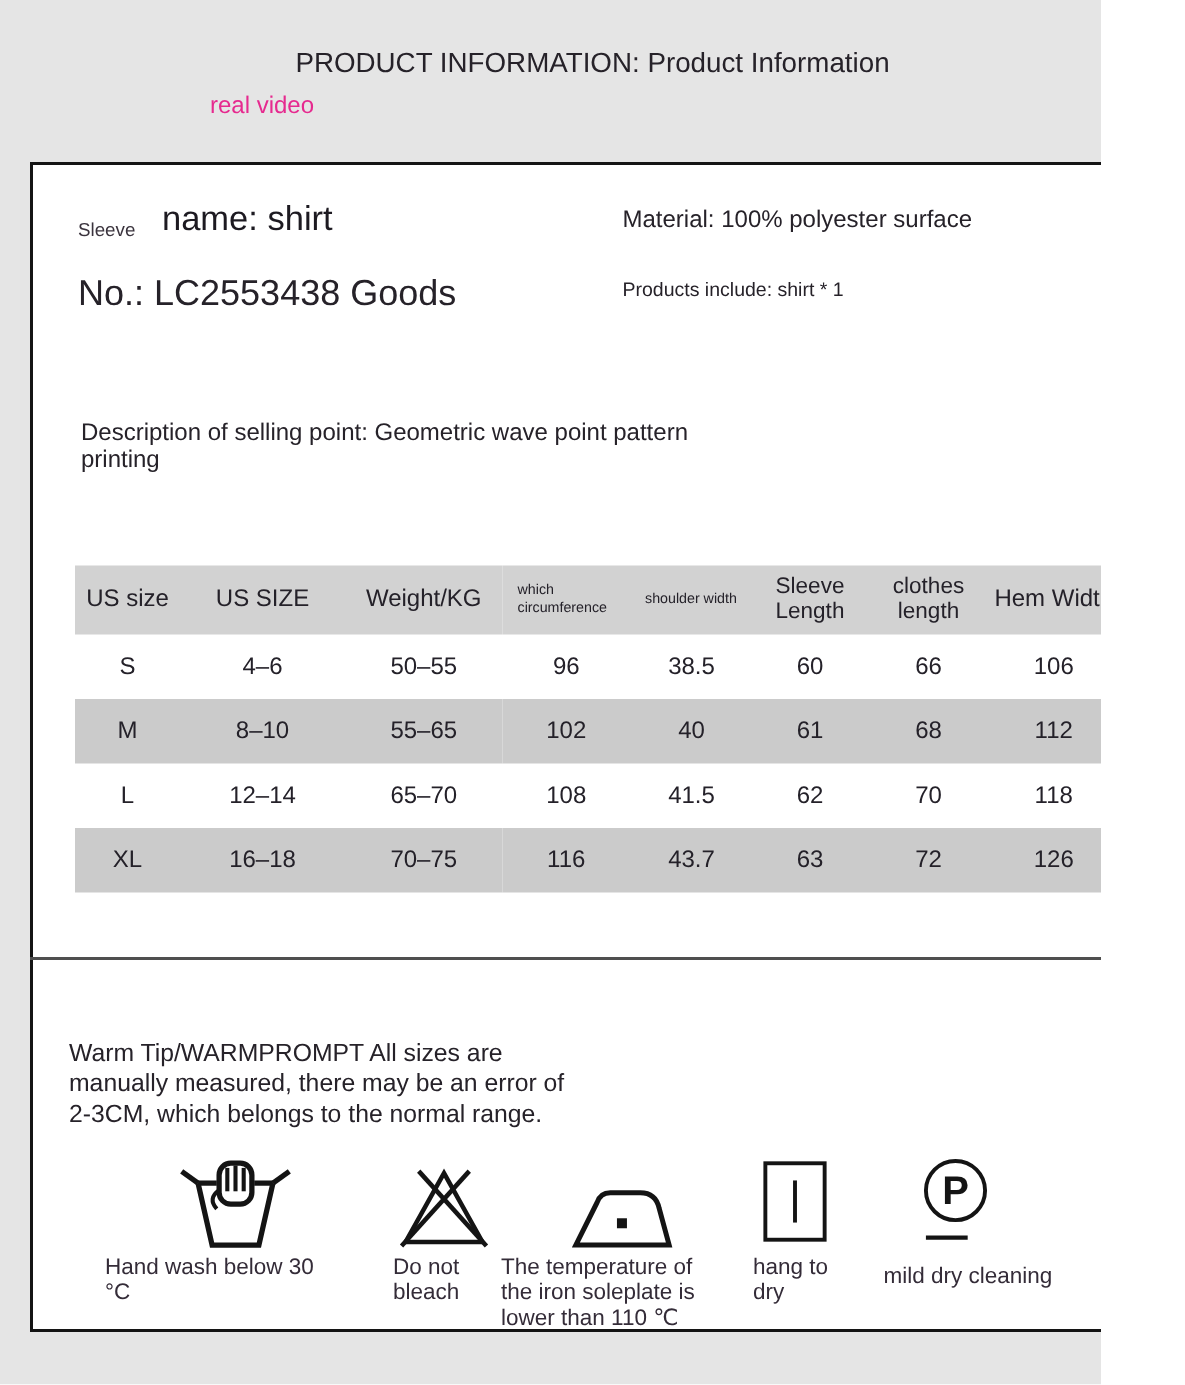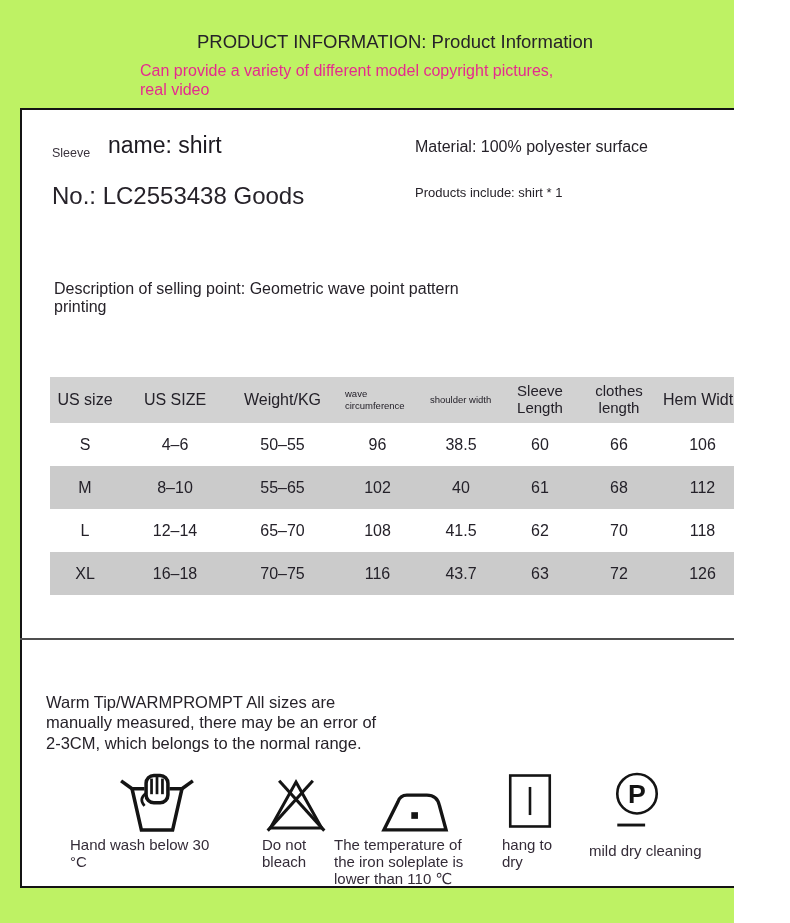--- a/index.html
+++ b/index.html
@@ -1,16 +1,16 @@
 <!DOCTYPE html>
 <html><head>
 <meta charset="utf-8">
 <style>
   html,body{margin:0;padding:0;background:#ffffff;}
-  .page{position:relative;width:734px;height:923px;background:#bef264;overflow:hidden;
+  .page{position:relative;width:734px;height:923px;background:#e5e5e5;overflow:hidden;
         font-family:"Liberation Sans","DejaVu Sans",sans-serif;color:#262229;}
   .abs{position:absolute;}
   .nowrap{white-space:nowrap;}
 
   .title{top:31px;left:0;width:790px;text-align:center;font-size:18.5px;color:#262229;}
   .subtitle{top:62px;left:140px;font-size:16px;line-height:1.18;color:#e62a8f;}
 
   .info-box{left:20px;top:108px;width:744px;height:776px;border:2px solid #141414;background:#ffffff;}
 
   .taste{left:30px;top:36px;font-size:12.5px;color:#3a333d;}
@@ -42,21 +42,20 @@
   .care-label{position:absolute;font-size:15px;line-height:1.14;color:#342c38;}
 </style>
 </head>
 <body>
 
 <div class="page">
 
   <div class="abs title">PRODUCT INFORMATION: Product Information</div>
 
   <div class="abs subtitle">
-    <div>Can provide a variety of different model copyright pictures,</div>
     <div>real video</div>
   </div>
 
   <div class="abs info-box">
 
     <div class="abs taste nowrap">Sleeve</div>
     <div class="abs prod-name nowrap">name: shirt</div>
     <div class="abs material nowrap">Material: 100% polyester surface</div>
     <div class="abs number nowrap">No.: LC2553438 Goods</div>
     <div class="abs includes nowrap">Products include: shirt * 1</div>
@@ -76,21 +75,21 @@
         <col style="width:82px">
           <col style="width:76px">
           <col style="width:82px">
           <col style="width:85px">
       </colgroup>
       <thead>
         <tr class="head-row">
           <th class="th-bold">US size</th>
           <th class="th-normal">US SIZE</th>
           <th class="th-normal">Weight/KG</th>
-          <th class="th-small">wave circumference</th>
+          <th class="th-small">which circumference</th>
           <th class="th-small">shoulder width</th>
           <th class="th-mid">Sleeve Length</th>
           <th class="th-mid">clothes length</th>
           <th class="th-normal">Hem Width</th>
         </tr>
       </thead>
       <tbody>
         <tr>
           <td>S</td>
           <td>4–6</td>

